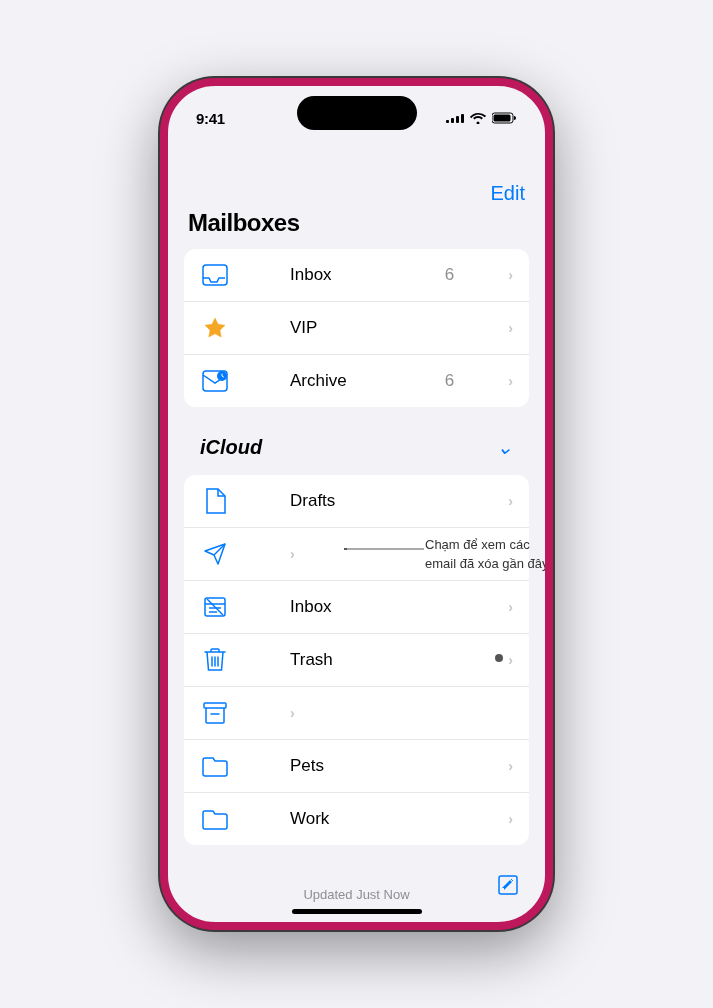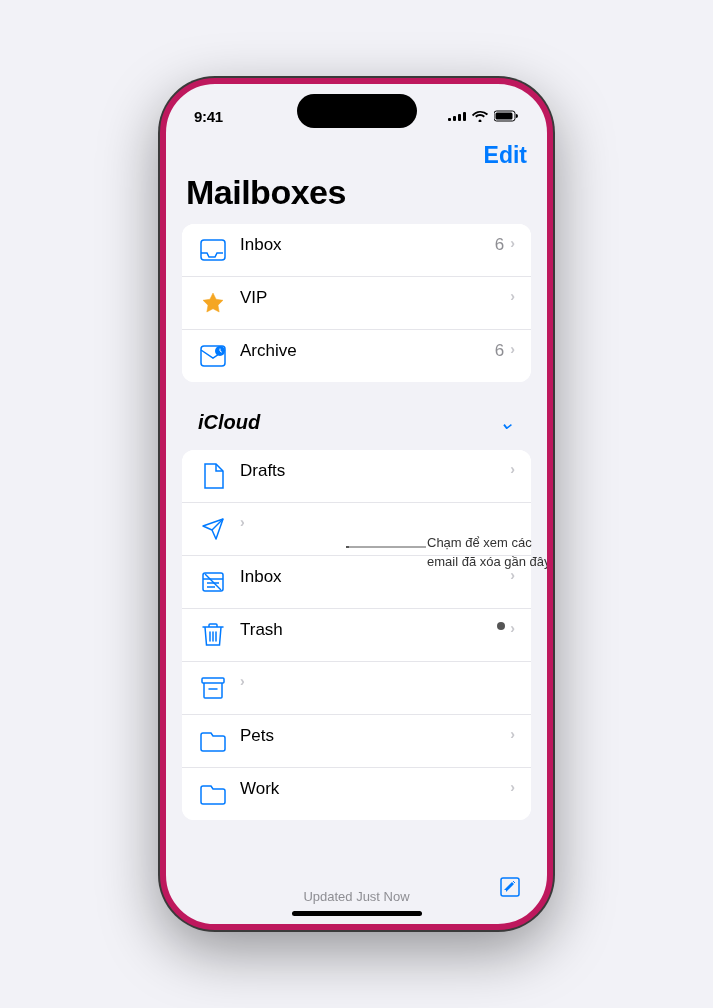--- a/index.html
+++ b/index.html
@@ -13,21 +13,21 @@
       justify-content: center;
       align-items: center;
       overflow: hidden;
     }
 
     .phone-frame {
       width: 393px;
       height: 852px;
       background: #f2f2f7;
       border-radius: 55px;
-      border: 6px solid #be185d;
+      border: 8px solid #be185d;
       position: relative;
       overflow: hidden;
       box-shadow: 0 0 0 2px #3a3a3a, 0 20px 60px rgba(0,0,0,0.4);
     }
 
     
     .status-bar {
       display: flex;
       justify-content: space-between;
       align-items: center;
@@ -72,52 +72,54 @@
     }
 
     .header-area {
       padding: 8px 20px 0 20px;
       display: flex;
       justify-content: flex-end;
       align-items: center;
     }
 
     .edit-btn {
-      font-size: 23px;
+      font-size: 20px;
       color: #007aff;
-      font-weight: 700;
+      font-weight: 400;
       background: none;
       border: none;
       cursor: pointer;
+      margin-top: 38px;
     }
 
     .page-title {
-      font-size: 34px;
+      font-size: 24px;
       font-weight: 700;
       color: #000;
       padding: 4px 20px 12px 20px;
       letter-spacing: -0.5px;
     }
 
     
     .list-section {
       background: #fff;
       border-radius: 12px;
       margin: 0 16px 20px 16px;
       overflow: hidden;
     }
 
     .list-item {
       display: flex;
-      align-items: flex-start;
+      align-items: center;
       padding: 11px 16px;
       border-bottom: 0.5px solid #e5e5ea;
       background: #fff;
       cursor: pointer;
       position: relative;
+      gap: 48px;
     }
 
     .list-item:last-child {
       border-bottom: none;
     }
 
     .item-icon {
       width: 30px;
       height: 30px;
       display: flex;

